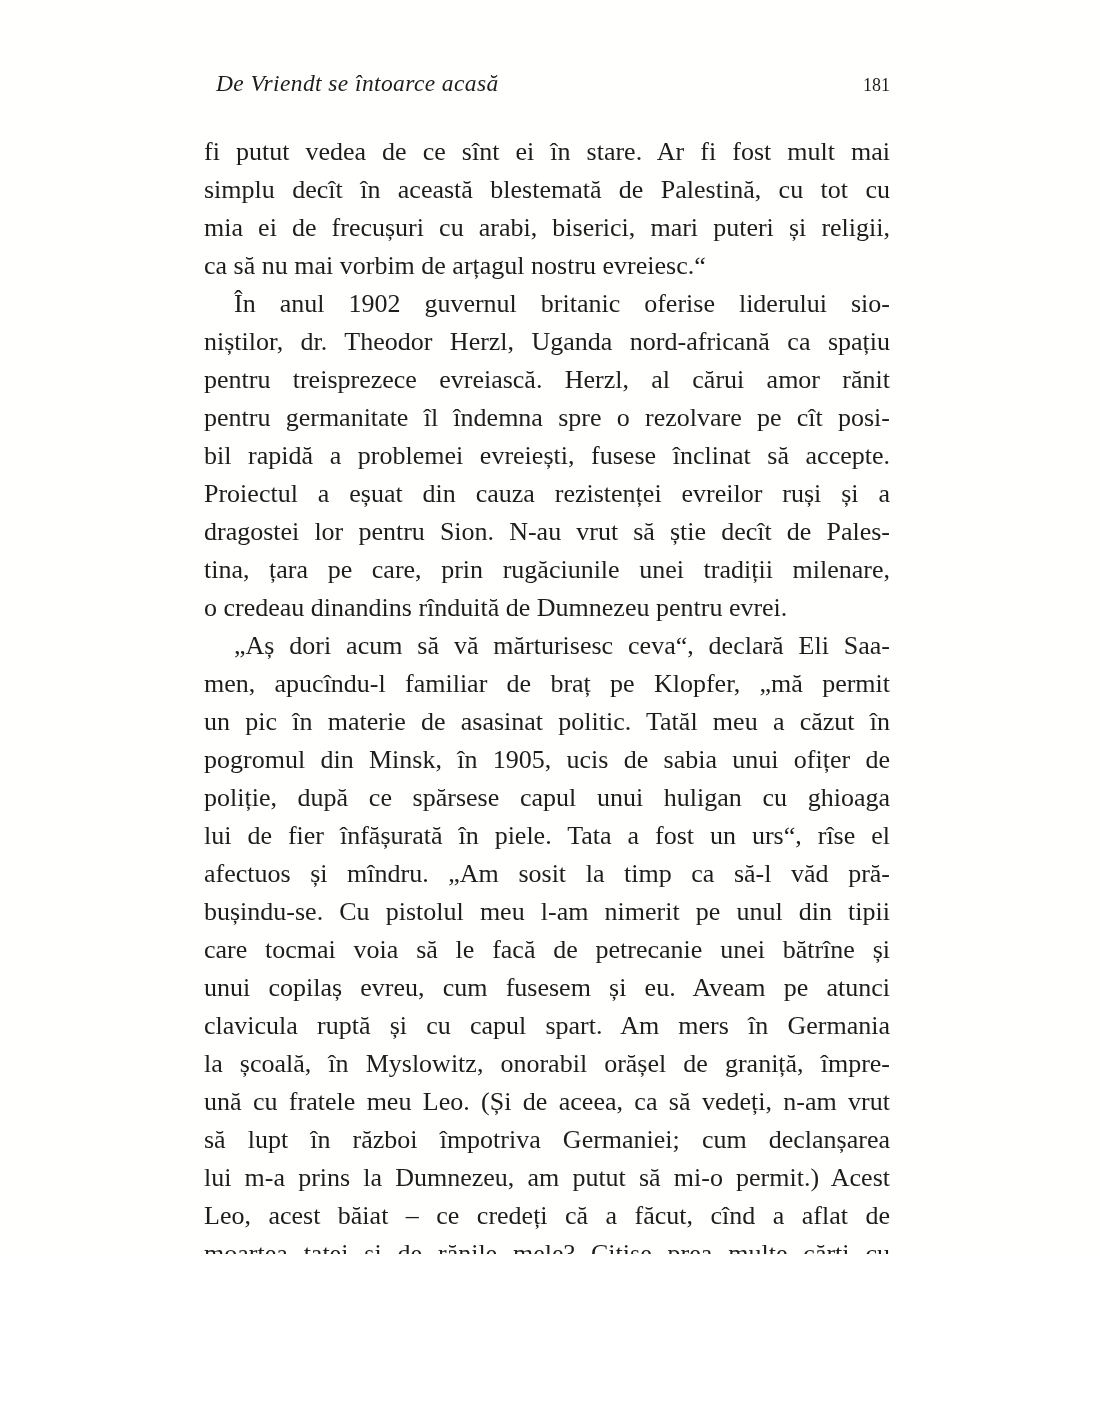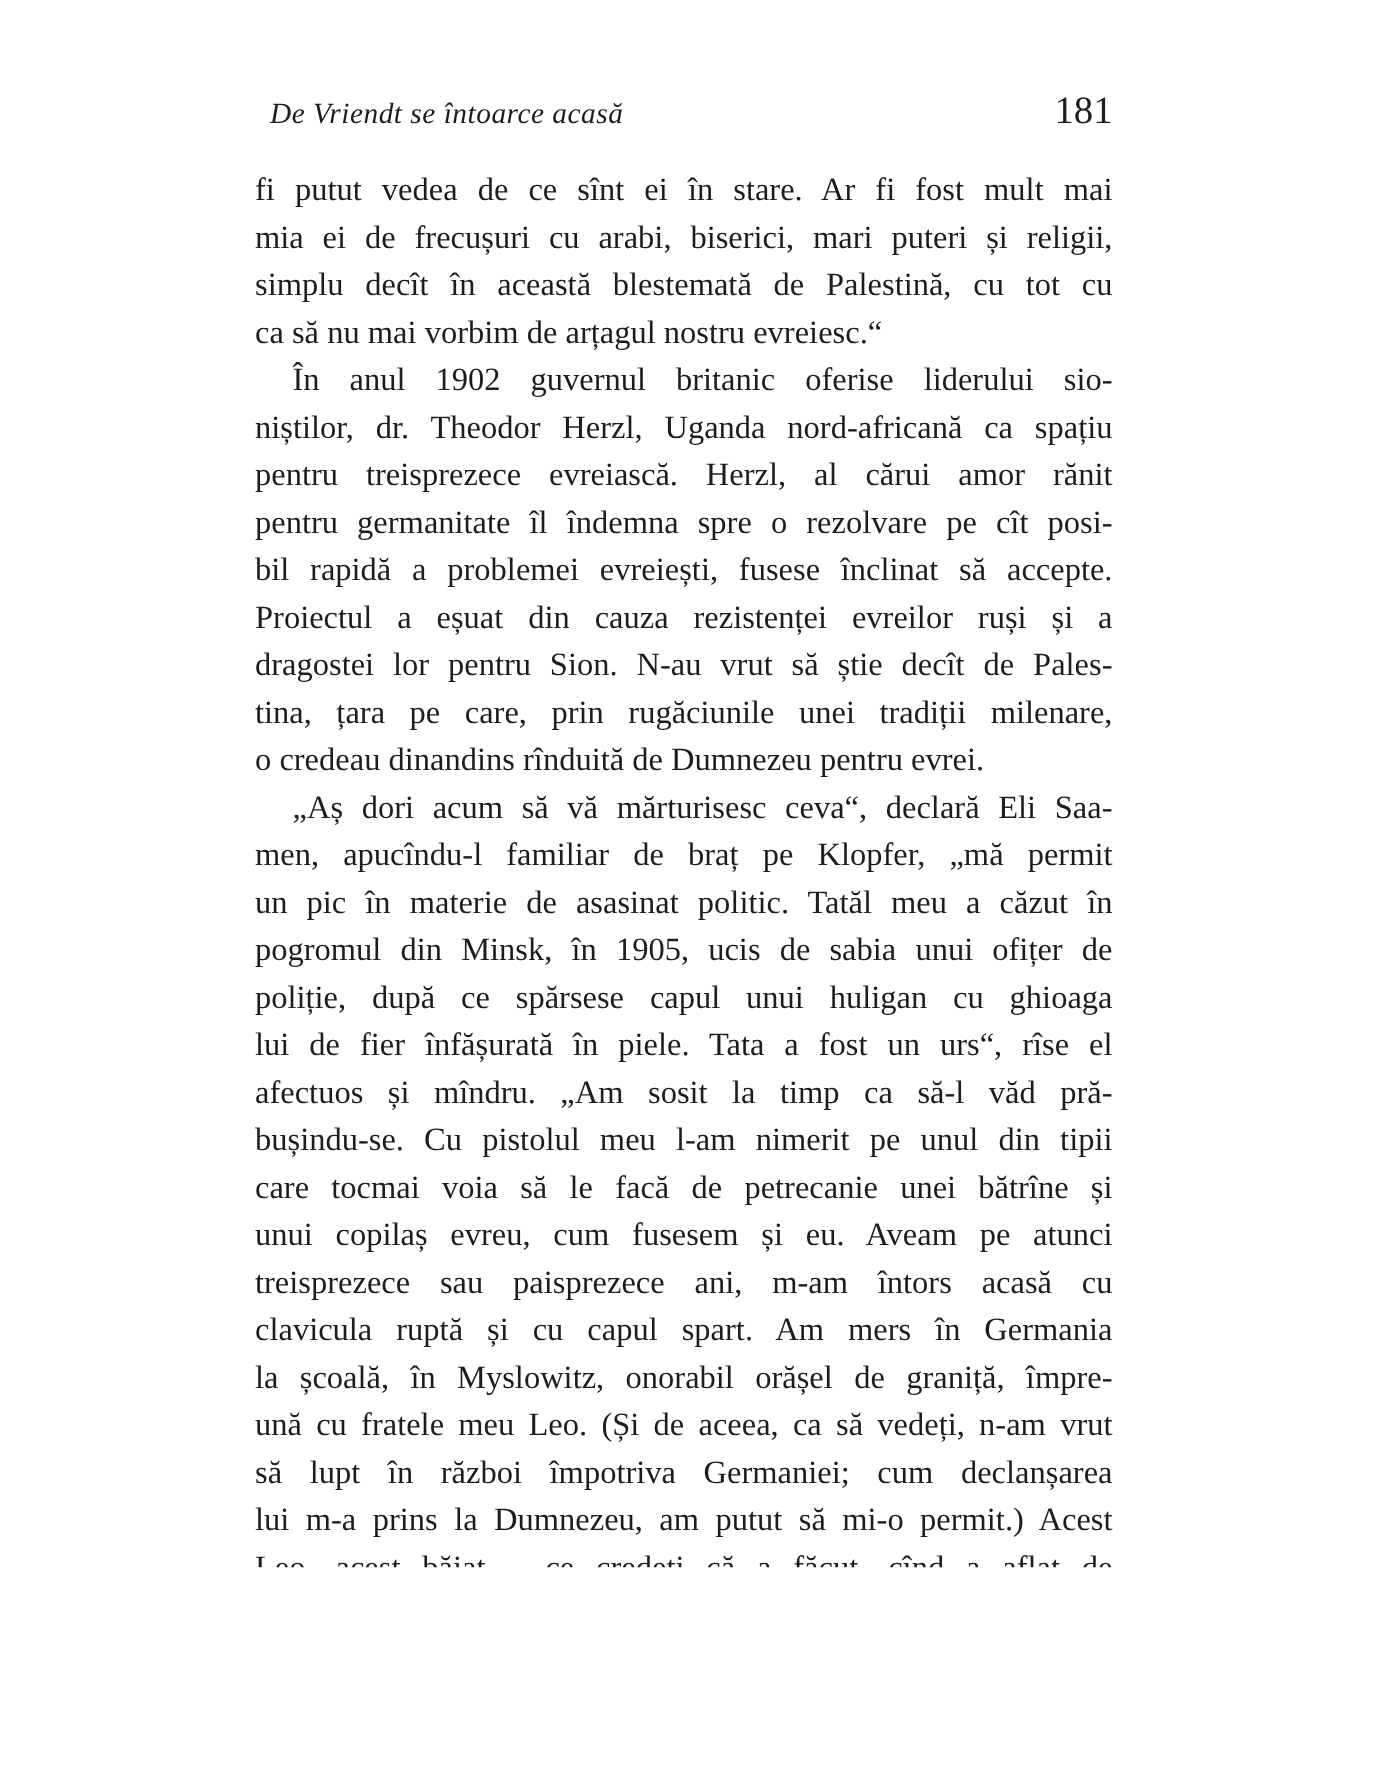--- a/index.html
+++ b/index.html
@@ -25,21 +25,21 @@
     justify-content: space-between;
     align-items: baseline;
   }
   .running-title {
     font-style: italic;
     font-size: 23.5px;
     letter-spacing: 0.4px;
     padding-left: 12px;
   }
   .page-number {
-    font-size: 31px;
+    font-size: 18px;
   }
   .text-block {
     position: absolute;
     left: 204px;
     top: 133px;
     width: 686px;
     font-size: 26px;
     line-height: 38px;
   }
   .line {
@@ -58,43 +58,42 @@
 </head>
 <body>
 
 <div class="page">
   <div class="header">
     <span class="running-title">De Vriendt se întoarce acasă</span>
     <span class="page-number">181</span>
   </div>
   <div class="text-block">
       <div class="line j">fi putut vedea de ce sînt ei în stare. Ar fi fost mult mai</div>
+      <div class="line j">simplu decît în această blestemată de Palestină, cu tot cu</div>
       <div class="line j">mia ei de frecușuri cu arabi, biserici, mari puteri și religii,</div>
-      <div class="line j">simplu decît în această blestemată de Palestină, cu tot cu</div>
       <div class="line">ca să nu mai vorbim de arțagul nostru evreiesc.“</div>
       <div class="line j ind">În anul 1902 guvernul britanic oferise liderului sio-</div>
       <div class="line j">niștilor, dr. Theodor Herzl, Uganda nord-africană ca spațiu</div>
       <div class="line j">pentru treisprezece evreiască. Herzl, al cărui amor rănit</div>
       <div class="line j">pentru germanitate îl îndemna spre o rezolvare pe cît posi-</div>
       <div class="line j">bil rapidă a problemei evreiești, fusese înclinat să accepte.</div>
       <div class="line j">Proiectul a eșuat din cauza rezistenței evreilor ruși și a</div>
       <div class="line j">dragostei lor pentru Sion. N-au vrut să știe decît de Pales-</div>
       <div class="line j">tina, țara pe care, prin rugăciunile unei tradiții milenare,</div>
       <div class="line">o credeau dinandins rînduită de Dumnezeu pentru evrei.</div>
       <div class="line j ind">„Aș dori acum să vă mărturisesc ceva“, declară Eli Saa-</div>
       <div class="line j">men, apucîndu-l familiar de braț pe Klopfer, „mă permit</div>
       <div class="line j">un pic în materie de asasinat politic. Tatăl meu a căzut în</div>
       <div class="line j">pogromul din Minsk, în 1905, ucis de sabia unui ofițer de</div>
       <div class="line j">poliție, după ce spărsese capul unui huligan cu ghioaga</div>
       <div class="line j">lui de fier înfășurată în piele. Tata a fost un urs“, rîse el</div>
       <div class="line j">afectuos și mîndru. „Am sosit la timp ca să-l văd pră-</div>
       <div class="line j">bușindu-se. Cu pistolul meu l-am nimerit pe unul din tipii</div>
       <div class="line j">care tocmai voia să le facă de petrecanie unei bătrîne și</div>
       <div class="line j">unui copilaș evreu, cum fusesem și eu. Aveam pe atunci</div>
-      <div class="line j">treisprezece sau paisprezece ani, m-am întors acasă cu</div>
       <div class="line j">clavicula ruptă și cu capul spart. Am mers în Germania</div>
       <div class="line j">la școală, în Myslowitz, onorabil orășel de graniță, împre-</div>
       <div class="line j">ună cu fratele meu Leo. (Și de aceea, ca să vedeți, n-am vrut</div>
       <div class="line j">să lupt în război împotriva Germaniei; cum declanșarea</div>
       <div class="line j">lui m-a prins la Dumnezeu, am putut să mi-o permit.) Acest</div>
       <div class="line j">Leo, acest băiat – ce credeți că a făcut, cînd a aflat de</div>
       <div class="line j">moartea tatei și de rănile mele? Citise prea multe cărți cu</div>
     </div>
 </div>
 

